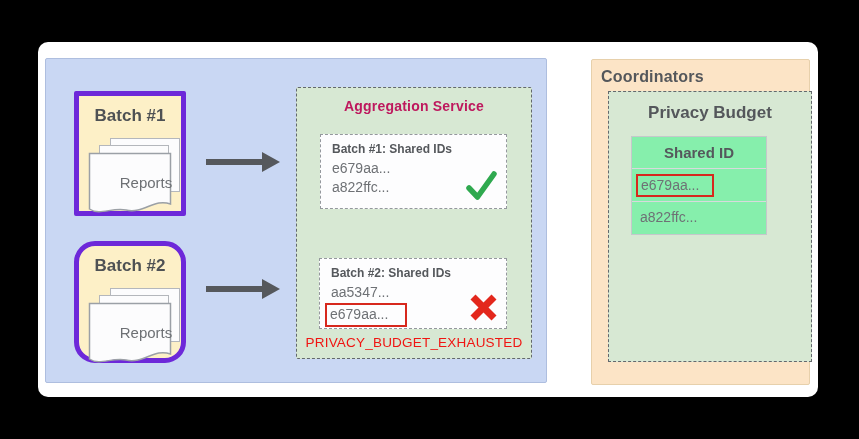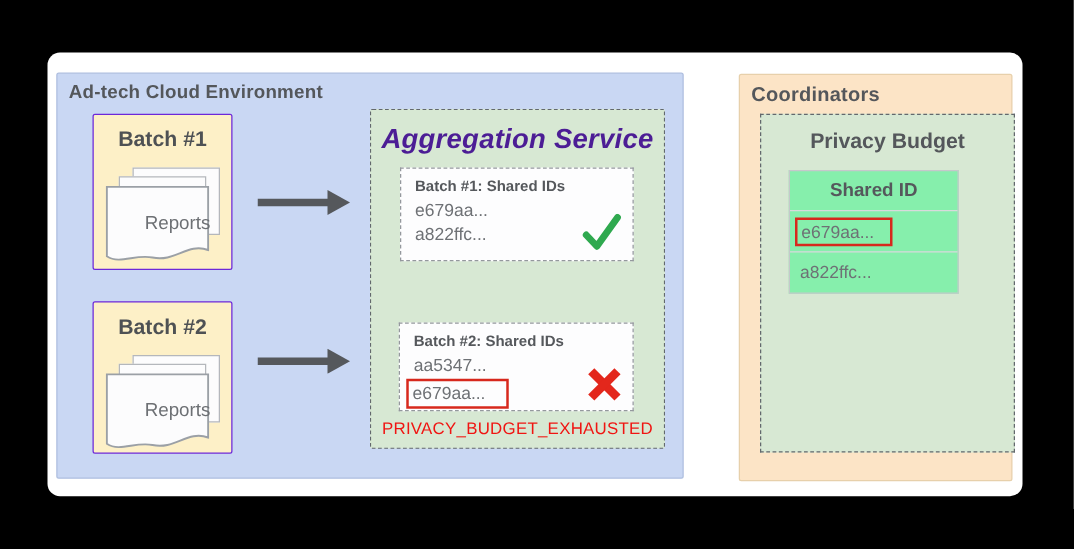--- a/index.html
+++ b/index.html
@@ -15,24 +15,24 @@
   .panel-blue {
     position:absolute; left:7px; top:16px; width:502px; height:325px;
     background:#c9d7f3; border:1px solid #aebedf; box-sizing:border-box; border-radius:2px;
   }
   .blue-title {
     position:absolute; left:9px; top:6px;
     font-size:15px; font-weight:bold; color:#54575b; letter-spacing:0.2px;
   }
   .batch {
     position:absolute; left:28px; width:112px;
-    background:#fdf0c7; border:1px solid #6d28d9; border-radius:2px; box-sizing:border-box;
+    background:#fdf0c7; border:5px solid #6d28d9; border-radius:2px; box-sizing:border-box;
   }
   .batch.b1 { top:32px; height:125px; }
-  .batch.b2 { top:182px; height:122px; }
+  .batch.b2 { top:182px; height:122px;border-radius:21px; }
   .batch-title {
     margin-top:10px; text-align:center;
     font-size:17px; font-weight:bold; color:#4e5154;
   }
   .papers { position:absolute; left:9px; top:42px; width:96px; height:78px; }
   .sheet { position:absolute; background:#fcfcfd; border:1px solid #b4b7bc; box-sizing:border-box; }
   .sheet.s3 { left:22px; top:0px;  width:70px; height:54px; }
   .sheet.s2 { left:11px; top:7px;  width:70px; height:56px; }
   .front-paper { position:absolute; left:0px; top:14px; }
   .reports-label {
@@ -42,21 +42,21 @@
   .arrow { position:absolute; left:160px; }
   .arrow.a1 { top:93px; }
   .arrow.a2 { top:220px; }
   
   .agg-box {
     position:absolute; left:250px; top:28px; width:236px; height:272px;
     background:#d7e8d3; border:1.5px dashed #63686d; box-sizing:border-box; border-radius:2px;
   }
   .agg-title {
     margin-top:10px; text-align:center;
-    font-size:22px; font-weight:bold; color:#4c1d95; letter-spacing:0.2px;font-style:italic;
+    font-size:14px; font-weight:bold; color:#be185d; letter-spacing:0.2px;
   }
   .result-box {
     position:absolute; background:#fdfdfe; border:1.5px dashed #94989d;
     box-sizing:border-box; padding:7px 10px 0 11px;
   }
   .result-box.r1 { left:23px; top:46px; width:187px; height:75px; }
   .result-box.r2 { left:22px; top:170px; width:188px; height:71px; }
   .result-title { font-size:12px; font-weight:bold; color:#55585c; margin-bottom:3px; }
   .result-id { font-size:14px; color:#6e7175; line-height:19px; }
   .check-icon { position:absolute; right:9px; bottom:7px; }
@@ -101,21 +101,20 @@
     display:inline-block; line-height:16px; vertical-align:middle;
     border:2px solid #d7281d; padding:1px 13px 2px 3px; margin-left:-4px;
   }
 </style>
 </head>
 <body>
 
 <div class="card">
 
   <div class="panel-blue">
-    <div class="blue-title">Ad-tech Cloud Environment</div>
 
     <div class="batch b1">
       <div class="batch-title">Batch #1</div>
       <div class="papers">
         <div class="sheet s3"></div>
         <div class="sheet s2"></div>
         <svg class="front-paper" width="84" height="66" viewBox="0 0 84 66">
           <path d="M1.5,1.5 L82.5,1.5 L82.5,52 C66,46 56,62 38,58 C24,55 12,64 1.5,57 Z" fill="#fcfcfd" stroke="#9ba0a6" stroke-width="1.5"></path>
         </svg>
         <div class="reports-label">Reports</div>

